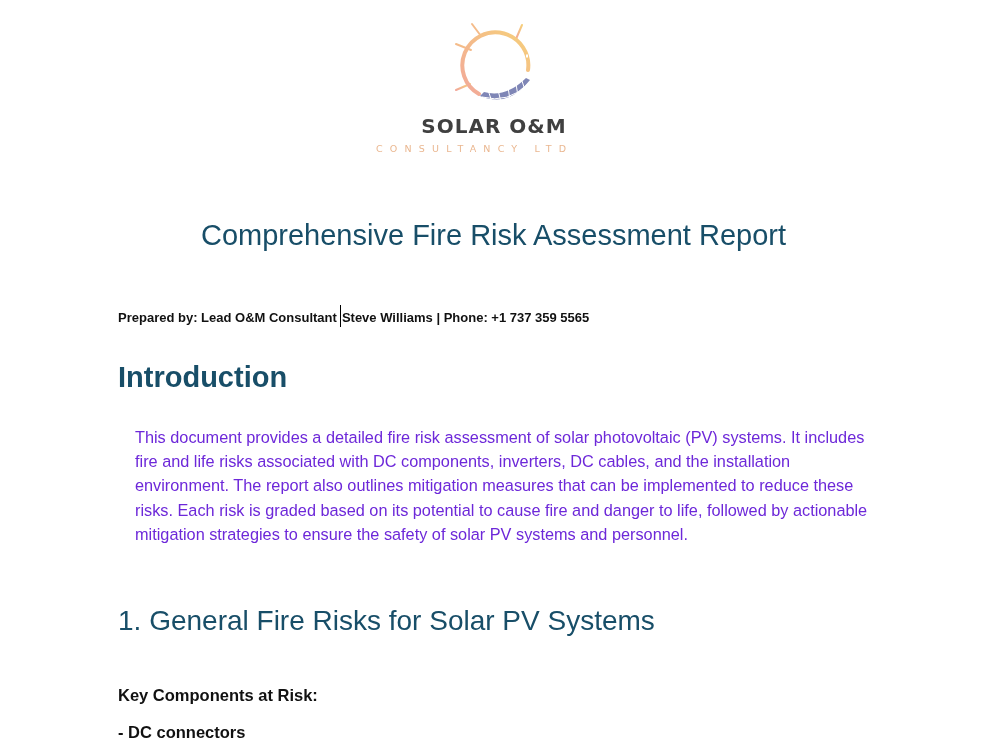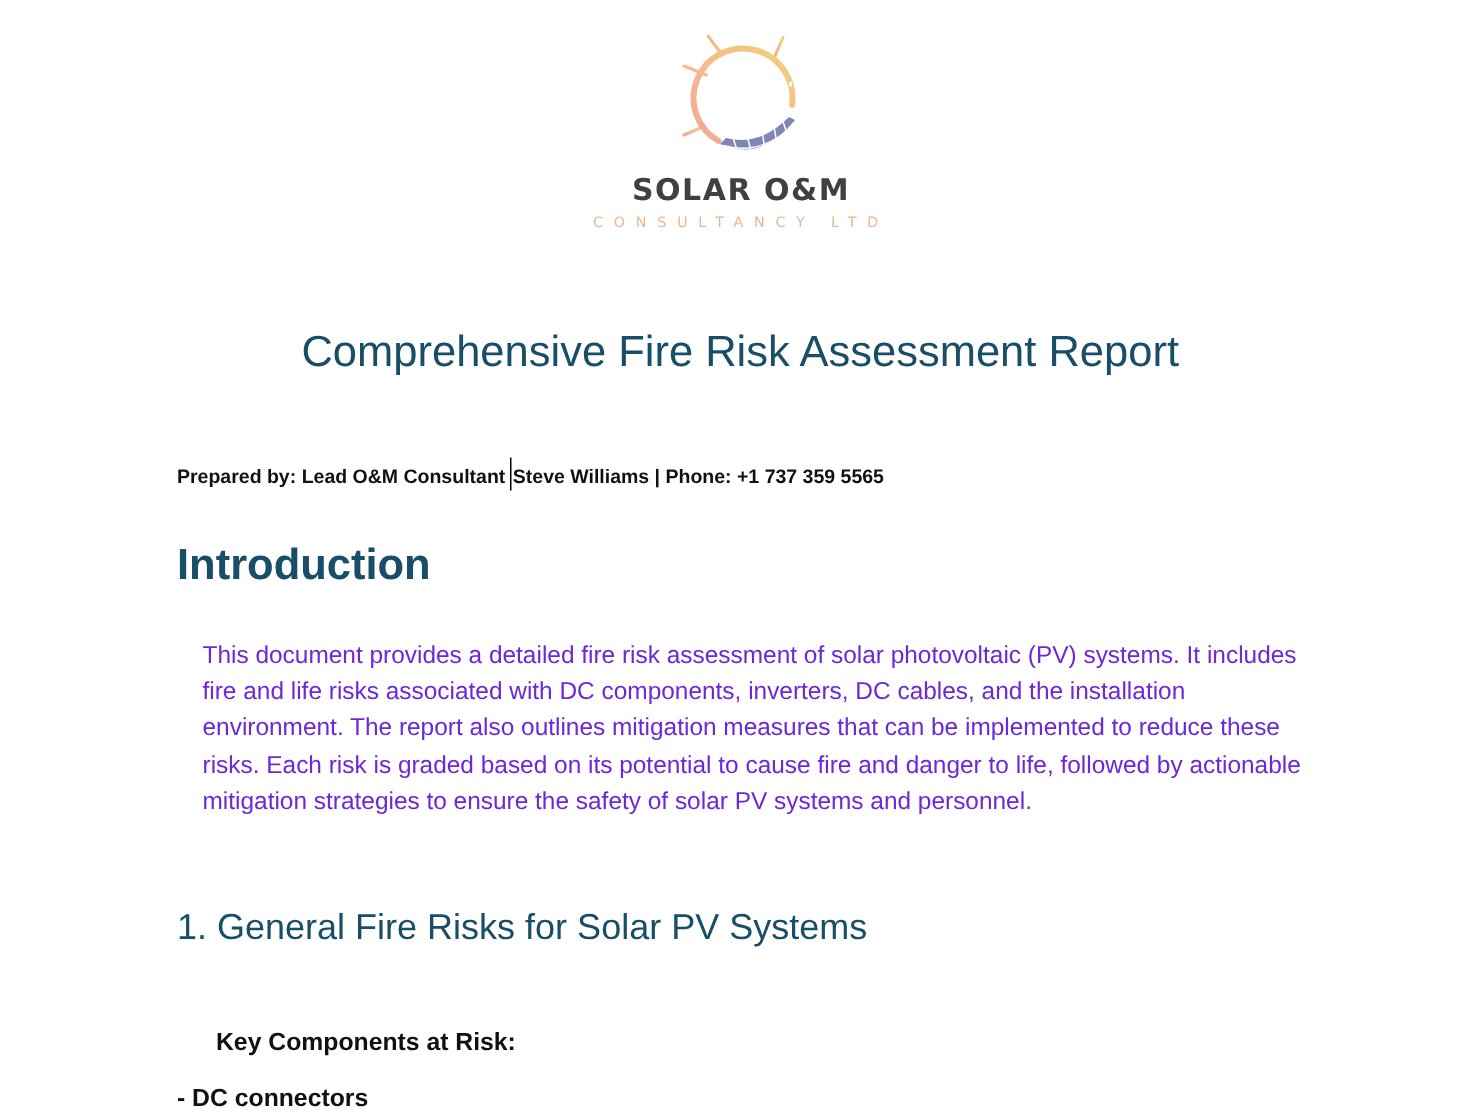--- a/index.html
+++ b/index.html
@@ -39,21 +39,21 @@
       font-size: 20px;
       font-weight: bold;
       letter-spacing: 1px;
       color: #404040;
     }
     .logo-tagline {
       position: absolute;
       left: 0;
       width: 236px;
       top: 139px;
-      text-align: center;
+      text-align: left;
       font-family: "DejaVu Sans", sans-serif;
       font-size: 9.5px;
       letter-spacing: 7.2px;
       color: #eab790;
     }
     .doc-title {
       position: absolute;
       left: 0;
       width: 987px;
       top: 219px;
@@ -98,32 +98,31 @@
       margin: 17px;
       font-size: 16.3px;
       line-height: 24.2px;
       color: #6d28d9;
     }
     .h-section {
       position: absolute;
       left: 118px;
       top: 605px;
       margin: 0;
-      font-size: 24px;
+      font-size: 28px;
       font-weight: normal;
       color: #184e68;
       white-space: nowrap;
     }
     .key-label {
       position: absolute;
       left: 118px;
       top: 686px;
       font-size: 16.5px;
       font-weight: bold;
-      margin-left: 26px;
     }
     .list-item {
       position: absolute;
       left: 118px;
       top: 723px;
       font-size: 16.5px;
       font-weight: bold;
     }
   </style>
 </head>

